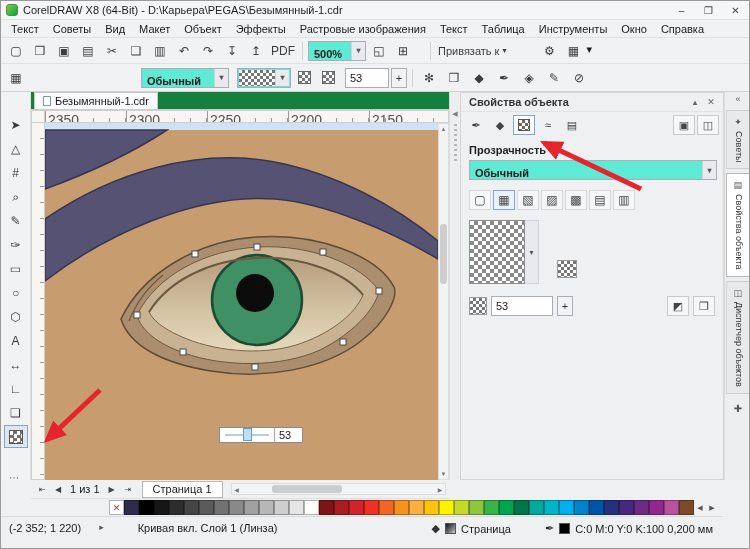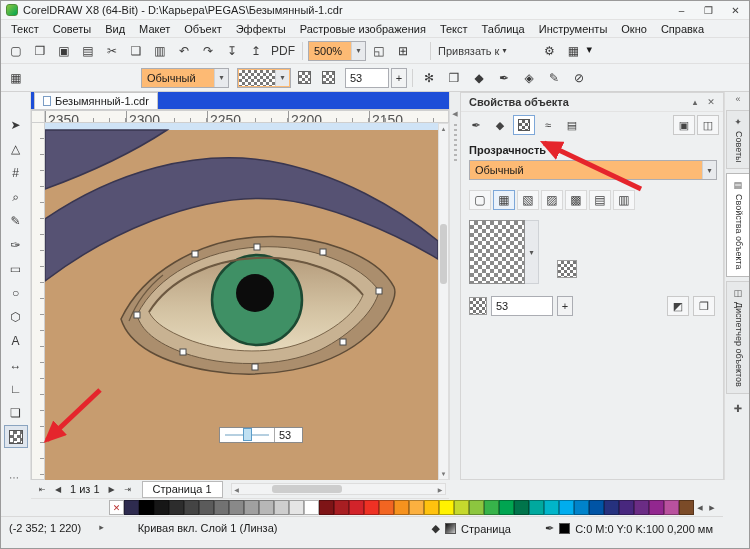--- a/index.html
+++ b/index.html
@@ -16,30 +16,30 @@
   
   .menubar{position:absolute;top:19px;left:0;right:0;height:18px;display:flex;align-items:center;background:#f0f2f3;border-bottom:1px solid #e0e0e0;padding-left:3px;}
   .menu-item{padding:2px 7px;white-space:nowrap;}
 
   
   .tb{position:absolute;left:0;right:0;display:flex;align-items:center;gap:2px;background:#f0f2f3;padding-left:4px;}
   #toolbar-std{top:37px;height:26px;border-bottom:1px solid #e0e0e0;}
   #toolbar-prop{top:63px;height:28px;border-bottom:1px solid #d2d2d2;}
   .tbtn{min-width:22px;height:22px;display:flex;align-items:center;justify-content:center;font-size:12px;color:#3c3c3c;border:1px solid transparent;border-radius:2px;padding:0 1px;white-space:nowrap;}
   .sep{width:1px;height:18px;background:#d3d3d3;margin:0 3px;flex:0 0 1px;}
-  .combo{height:20px;background:#fdba74;border:1px solid #abadb3;display:flex;align-items:center;}
+  .combo{height:20px;background:#5eead4;border:1px solid #abadb3;display:flex;align-items:flex-end;font-weight:bold;}
   .combo .val{padding:0 5px;flex:1;white-space:nowrap;}
   .combo .dd,.dd-btn{width:14px;height:100%;display:flex;align-items:center;justify-content:center;background:#e8eaed;border-left:1px solid #cfd2d6;font-size:8px;color:#555;}
   .checker{background-color:#bbb;background-image:repeating-conic-gradient(#8a8a8a 0 25%,#ffffff 0 50%);background-size:8px 8px;}
   .checker-sm{background-color:#bbb;background-image:repeating-conic-gradient(#777 0 25%,#fff 0 50%);background-size:6px 6px;}
   .numfield{height:20px;background:#fff;border:1px solid #abadb3;display:flex;align-items:center;padding:0 4px;}
   .plusbtn{width:16px;height:20px;border:1px solid #abadb3;background:#f2f3f4;display:flex;align-items:center;justify-content:center;font-size:11px;color:#333;}
 
   
-  #doctab-row{position:absolute;left:30px;top:91px;width:418px;height:18px;background:#1d4ed8;border-bottom:1px solid #cccccc;display:flex;align-items:flex-end;padding-left:3px;}
+  #doctab-row{position:absolute;left:30px;top:91px;width:418px;height:18px;background:#15803d;border-bottom:1px solid #cccccc;display:flex;align-items:flex-end;padding-left:3px;}
   .tab-doc{height:17px;display:flex;align-items:center;gap:4px;background:#fafbfc;border:1px solid #c6c6c6;border-bottom:none;padding:0 8px;}
   .file-icon{width:8px;height:10px;background:#fff;border:1px solid #7a9cc4;}
 
   
   #ruler-corner{position:absolute;left:30px;top:109px;width:14px;height:13px;background:#f7f6f2;border:1px solid #cfcfcf;}
   #ruler-h{position:absolute;left:44px;top:109px;width:404px;height:13px;background:#f7f6f2;border:1px solid #cfcfcf;border-left:none;display:flex;overflow:hidden;}
   .rtick{flex:0 0 81px;height:100%;border-left:1px solid #9a9a9a;font-size:14px;color:#555;padding:1px 0 0 2px;
     background-image:repeating-linear-gradient(90deg,transparent 0 15px,#9a9a9a 15px 16px);background-size:100% 4px;background-position:0 100%;background-repeat:no-repeat;}
   .runits{position:absolute;right:46px;top:111px;font-size:8px;color:#555;}
   #ruler-v{position:absolute;left:30px;top:122px;width:14px;height:357px;background:#f7f6f2;border:1px solid #cfcfcf;border-top:none;

